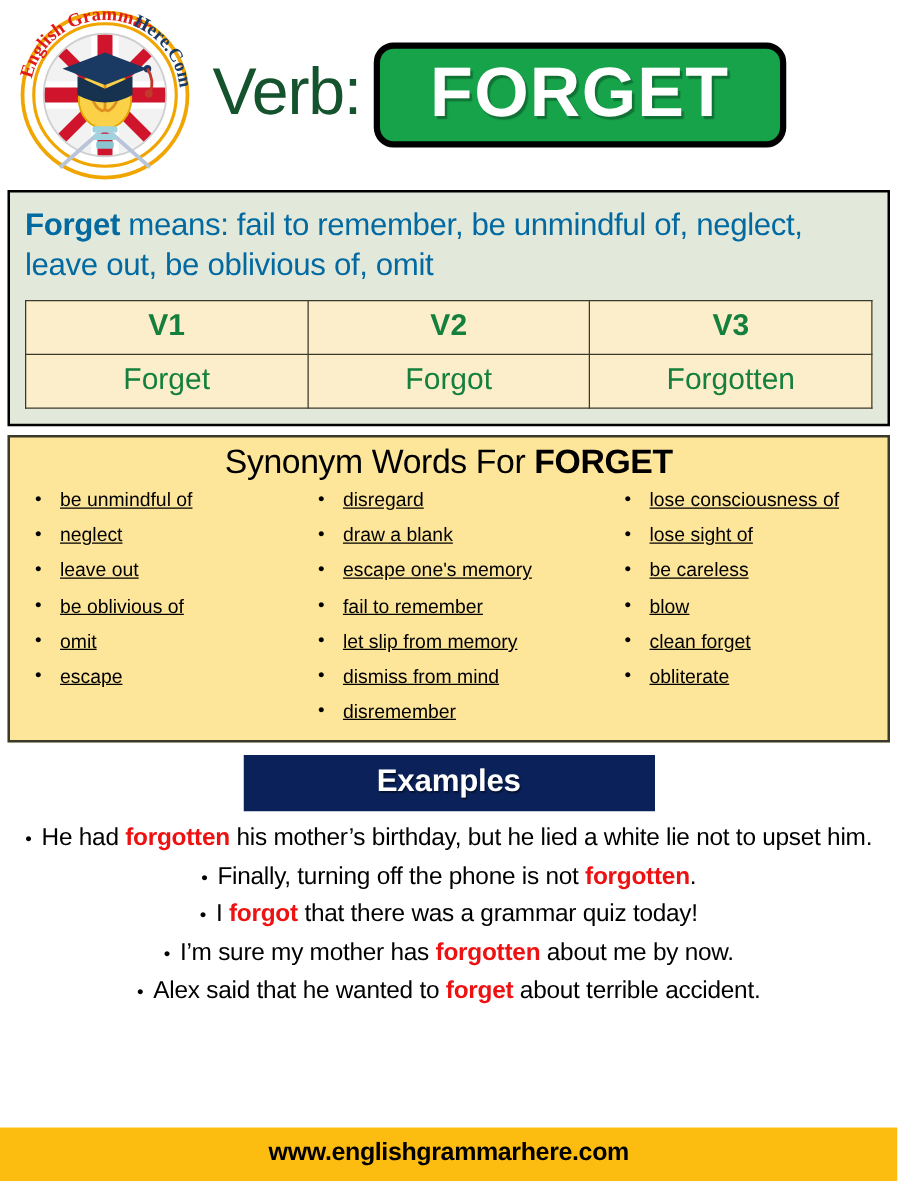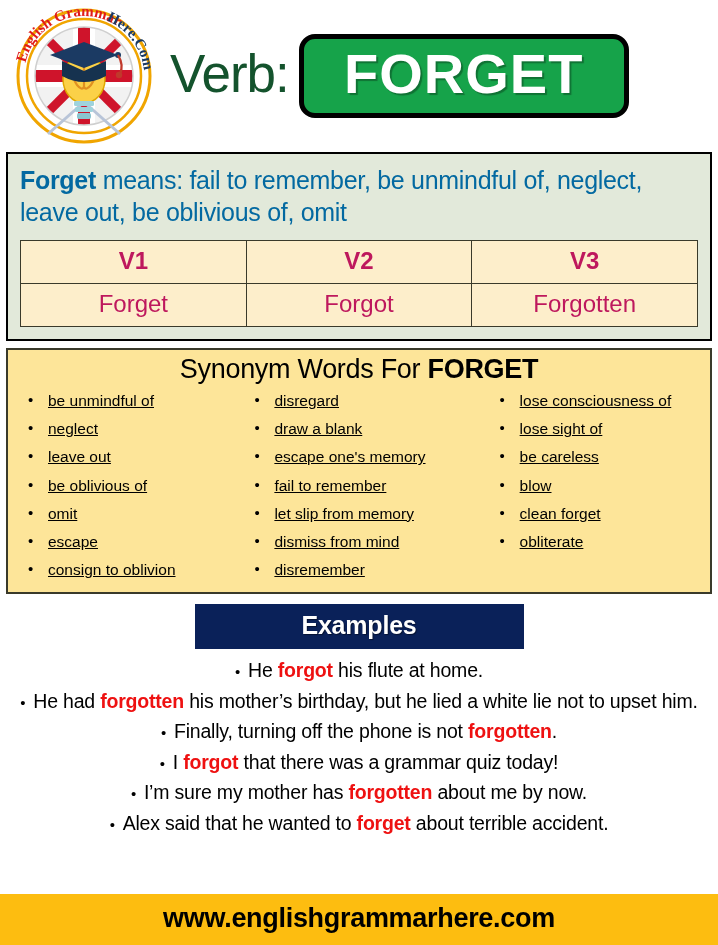--- a/index.html
+++ b/index.html
@@ -87,21 +87,21 @@
     margin-top: 12px;
     width: 100%;
     border-collapse: collapse;
     border: 1px solid #5a5a4a;
     background: #fdeecb;
     table-layout: fixed;
   }
   .v-table th, .v-table td {
     border: 1px solid #3a3a2a;
     text-align: center;
-    color: #be185d;
+    color: #15803d;
     padding: 6px 0 8px 0;
   }
   .v-table th {
     font-size: 24px;
     font-weight: 700;
   }
   .v-table td {
     font-size: 24px;
     font-weight: 400;
   }
@@ -187,21 +187,21 @@
     position: absolute;
     left: 0;
     bottom: 0;
     width: 718px;
     background: #fdbd10;
     text-align: center;
     padding: 9px 0 11px 0;
     box-sizing: border-box;
   }
   .footer-text {
-    font-size: 27px;
+    font-size: 20px;
     font-weight: 700;
     color: #000;
     letter-spacing: -0.3px;
   }
 </style>
 </head>
 <body>
 
 <div class="header">
 
@@ -306,21 +306,20 @@
     <span>Synonym Words For </span><b>FORGET</b>
   </div>
   <div class="syn-cols">
     <div class="syn-col">
         <div class="syn-item">be unmindful of</div>
         <div class="syn-item">neglect</div>
         <div class="syn-item">leave out</div>
         <div class="syn-item">be oblivious of</div>
         <div class="syn-item">omit</div>
         <div class="syn-item">escape</div>
-        <div class="syn-item">consign to oblivion</div>
       </div>
     <div class="syn-col">
         <div class="syn-item">disregard</div>
         <div class="syn-item">draw a blank</div>
         <div class="syn-item">escape one's memory</div>
         <div class="syn-item">fail to remember</div>
         <div class="syn-item">let slip from memory</div>
         <div class="syn-item">dismiss from mind</div>
         <div class="syn-item">disremember</div>
       </div>
@@ -331,21 +330,20 @@
         <div class="syn-item">blow</div>
         <div class="syn-item">clean forget</div>
         <div class="syn-item">obliterate</div>
       </div>
   </div>
 </div>
 
 <div class="examples-wrap">
   <div class="examples-banner">Examples</div>
   <div class="examples-list">
-      <div class="example-item"><span class="bullet-dot">•&nbsp;&nbsp;</span><span class="">He </span><span class="hl">forgot</span><span class=""> his flute at home.</span></div>
       <div class="example-item"><span class="bullet-dot">•&nbsp;&nbsp;</span><span class="">He had </span><span class="hl">forgotten</span><span class=""> his mother’s birthday, but he lied a white lie not to upset him.</span></div>
       <div class="example-item"><span class="bullet-dot">•&nbsp;&nbsp;</span><span class="">Finally, turning off the phone is not </span><span class="hl">forgotten</span><span class="">.</span></div>
       <div class="example-item"><span class="bullet-dot">•&nbsp;&nbsp;</span><span class="">I </span><span class="hl">forgot</span><span class=""> that there was a grammar quiz today!</span></div>
       <div class="example-item"><span class="bullet-dot">•&nbsp;&nbsp;</span><span class="">I’m sure my mother has </span><span class="hl">forgotten</span><span class=""> about me by now.</span></div>
       <div class="example-item"><span class="bullet-dot">•&nbsp;&nbsp;</span><span class="">Alex said that he wanted to </span><span class="hl">forget</span><span class=""> about terrible accident.</span></div>
     </div>
 </div>
 
 <div class="footer">
   <span class="footer-text">www.englishgrammarhere.com</span>

